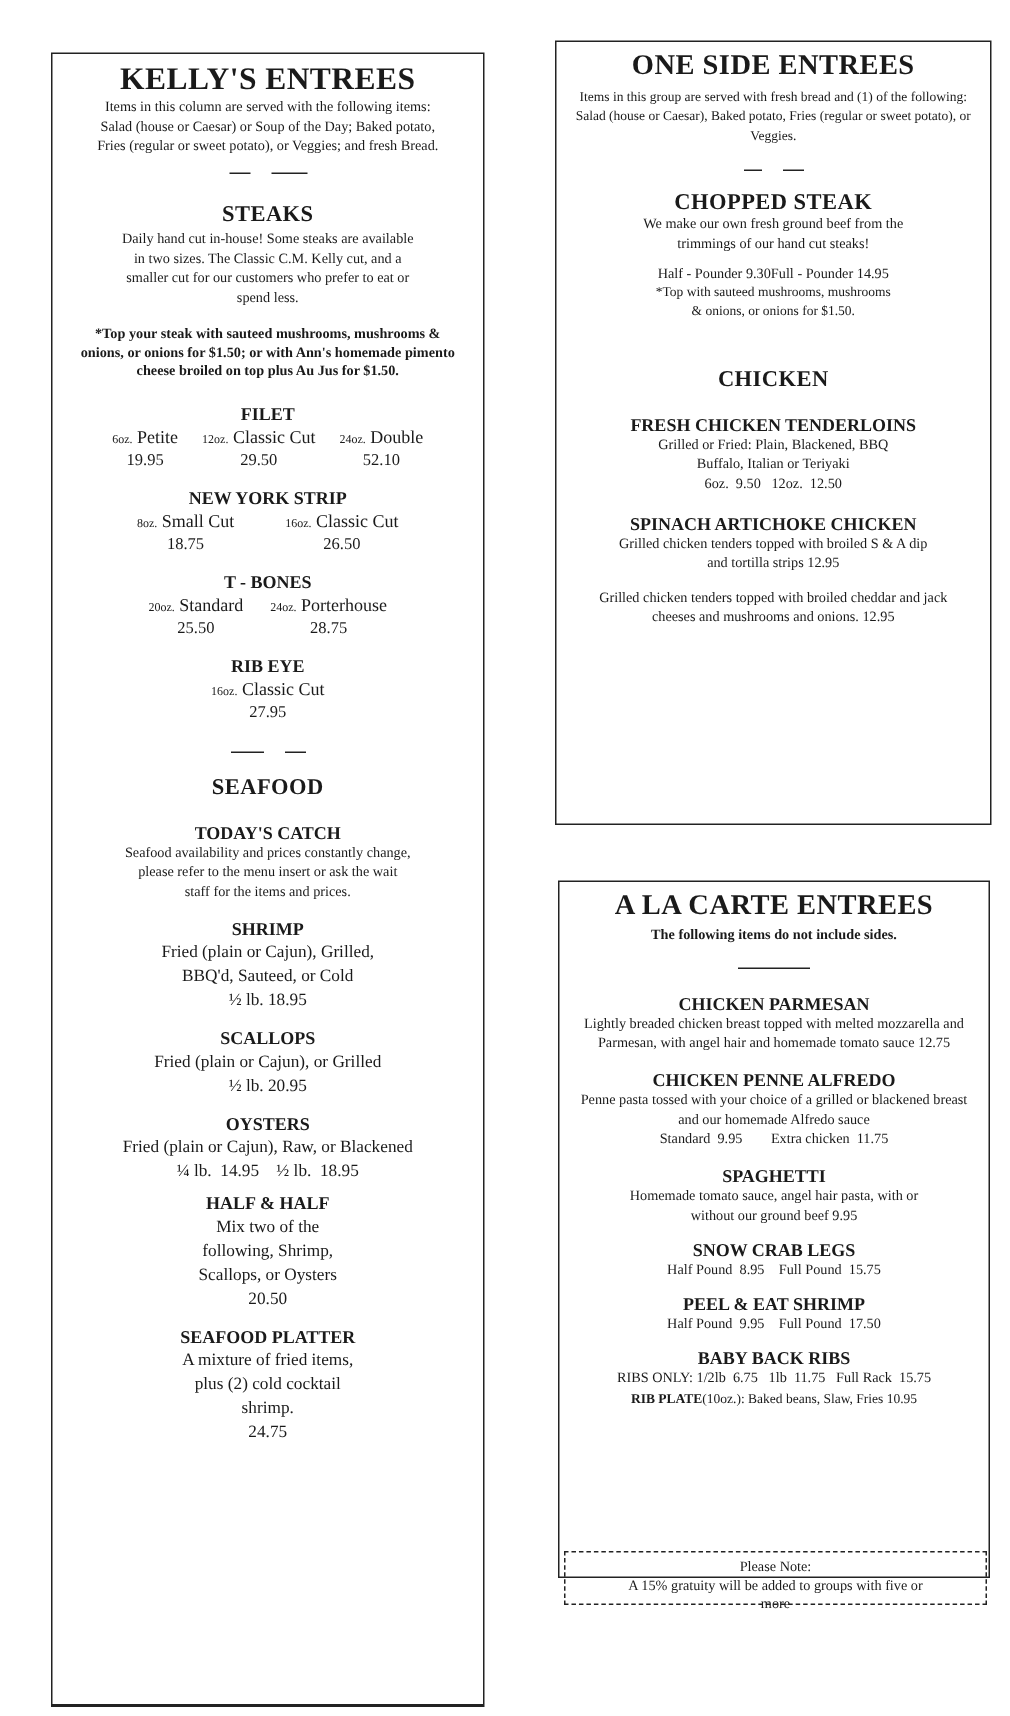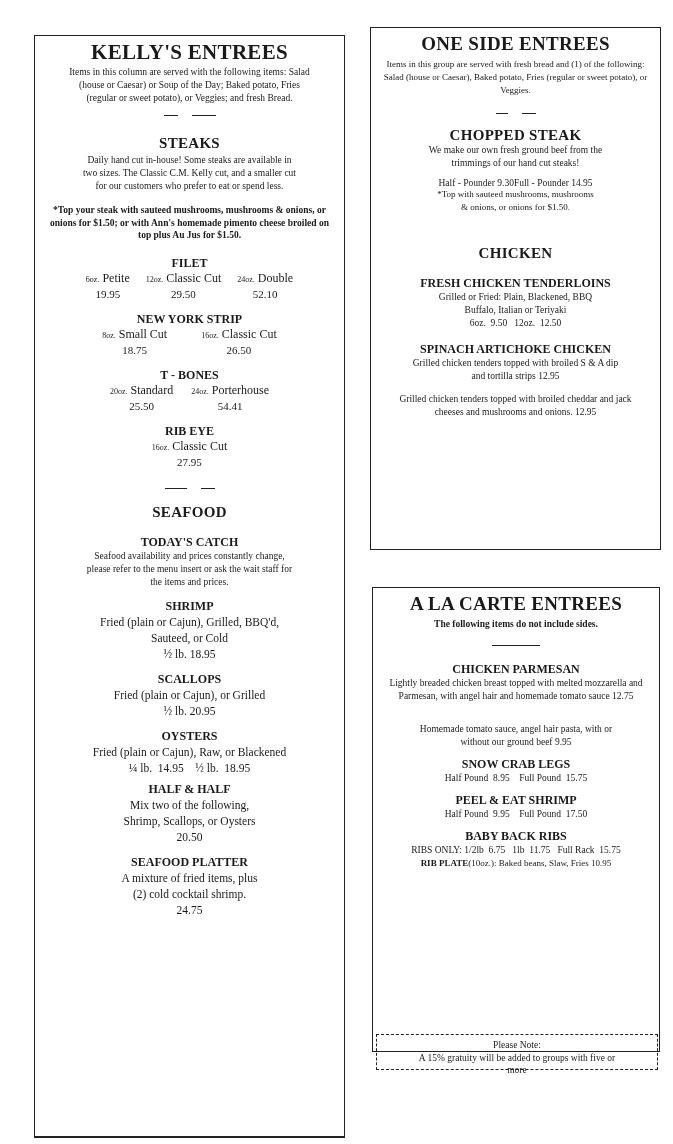--- a/index.html
+++ b/index.html
@@ -1,18 +1,18 @@
 <!DOCTYPE html>
 <html><head>
 <meta charset="utf-8">
 <style>
   html,body{margin:0;padding:0;background:#fff;}
   body{width:673px;height:1144px;position:relative;overflow:hidden;font-family:"DejaVu Serif","Liberation Serif",serif;color:#1a1a1a;}
   .box{position:absolute;border:1px solid #222;box-sizing:border-box;text-align:center;}
-  .box.left{left:34px;top:35px;width:311px;height:1103px;border-width:1px 1.5px 2px 1.5px;}
+  .box.left{left:34px;top:35px;width:289px;height:1103px;border-width:1px 1.5px 2px 1.5px;}
   .box.one{left:370px;top:27px;width:291px;height:523px;}
   .box.alc{left:372px;top:587px;width:288px;height:465px;}
   .box.note{left:376px;top:1034px;width:282px;height:36px;border-style:dashed;}
   .title{font-family:"Liberation Serif",serif;font-weight:bold;font-size:21px;letter-spacing:0.3px;margin:0;line-height:24px;}
   .intro{font-family:"Liberation Serif",serif;font-size:9.5px;line-height:13px;margin:2px 10px 0;}
   .intro.bold{font-weight:bold;}
   .divider{display:flex;justify-content:center;gap:14px;margin:10px 0 12px;}
   .divider span{display:block;height:1px;background:#222;}
   .sec{font-family:"Liberation Serif",serif;font-weight:bold;font-size:15px;margin:0;line-height:18px;letter-spacing:0.3px;}
   .item{font-family:"Liberation Serif",serif;font-weight:bold;font-size:12px;margin:0;line-height:15px;}
@@ -80,21 +80,21 @@
 
   <div>
     <div class="item">T - BONES</div>
     <div class="sizes" style="">
       <div class="col">
           <div><small>20oz.</small><span>Standard</span></div>
           <div class="price">25.50</div>
         </div>
       <div class="col">
           <div><small>24oz.</small><span>Porterhouse</span></div>
-          <div class="price">54.41</div>
+          <div class="price">28.75</div>
         </div>
     </div>
   </div>
   <div class="gap10"></div>
 
   <div>
     <div class="item">RIB EYE</div>
     <div class="sizes">
       <div class="col">
           <div><small>16oz.</small><span>Classic Cut</span></div>
@@ -201,23 +201,29 @@
   <div class="divider" style="margin:14px 0 16px">
       <span style="width:48px"></span>
     </div>
 
   <div>
     <div class="item">CHICKEN PARMESAN</div>
     <p class="desc" style="margin:0 6px;">Lightly breaded chicken breast topped with melted mozzarella and Parmesan, with angel hair and homemade tomato sauce  12.75</p>
   </div>
   <div class="gap10"></div>
 
-  <div class="gap10"></div>
-
-  <div>
+  <div>
+    <div class="item">CHICKEN PENNE ALFREDO</div>
+    <p class="desc" style="margin:0 10px;">Penne pasta tossed with your choice of a grilled or blackened breast and our homemade Alfredo sauce</p>
+    <p class="desc" style="white-space:pre">Standard  9.95        Extra chicken  11.75</p>
+  </div>
+  <div class="gap10"></div>
+
+  <div>
+    <div class="item">SPAGHETTI</div>
     <p class="desc" style="margin:0 42px;">Homemade tomato sauce, angel hair pasta, with or without our ground beef  9.95</p>
   </div>
   <div class="gap8"></div>
 
   <div>
     <div class="item">SNOW CRAB LEGS</div>
     <p class="desc" style="white-space:pre">Half Pound  8.95    Full Pound  15.75</p>
   </div>
   <div class="gap8"></div>
 

